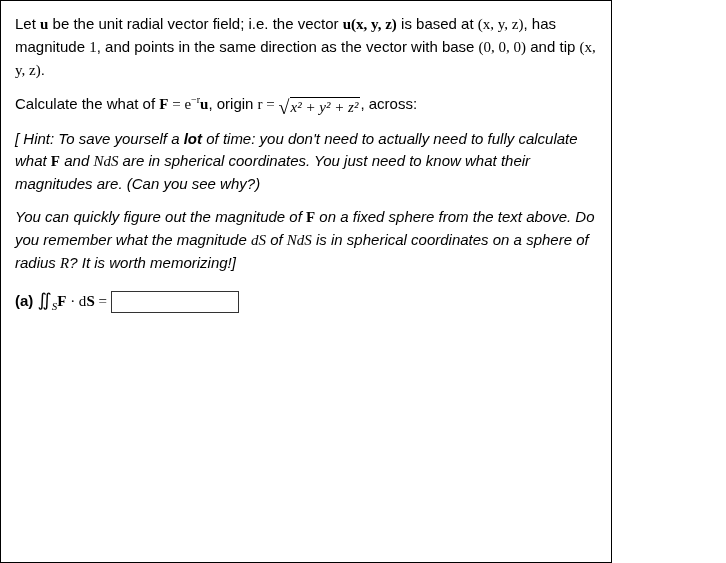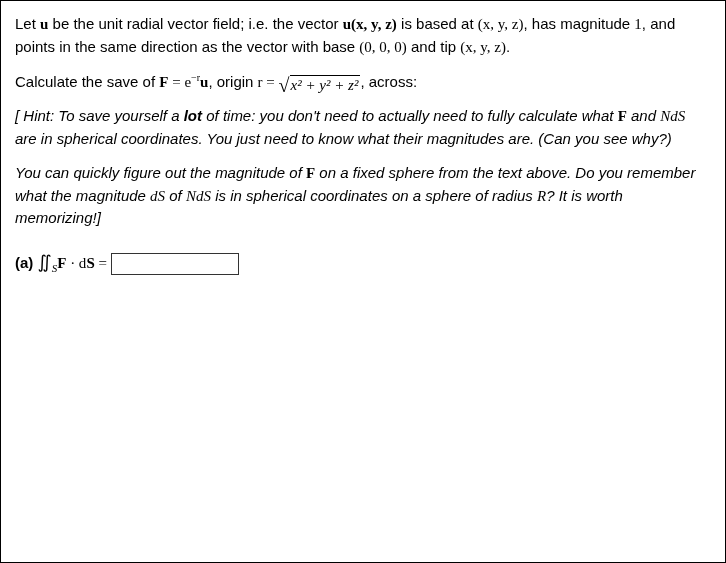--- a/index.html
+++ b/index.html
@@ -5,21 +5,21 @@
   body {
     margin: 0;
     padding: 0;
     font-family: Arial, Helvetica, sans-serif;
     font-size: 15px;
     color: #000;
     background: #fff;
   }
   .page {
     box-sizing: border-box;
-    width: 726px;
+    width: 612px;
     height: 563px;
     border: 1px solid #000;
     padding: 12px 14px;
     line-height: 1.45;
   }
   .para { margin: 0 0 12px 0; }
   .math { font-family: "Times New Roman", Georgia, serif; }
   .sqrt {
     display: inline-block;
     vertical-align: -20%;
@@ -41,36 +41,36 @@
   input.ans {
     height: 22px;
     border: 1px solid #333;
     font-size: 14px;
     padding: 1px 4px;
     box-sizing: border-box;
     vertical-align: middle;
   }
   .ans.a { width: 128px; }
   .ans.b { width: 128px; }
-  .answer-row { margin-top: 20px; margin-bottom: 10px; }
+  .answer-row { margin-top: 12px; margin-bottom: 10px; }
   .bold { font-weight: bold; }
   .ital { font-style: italic; }
   .integral { font-family: "Times New Roman", Georgia, serif; font-size: 18px; }
 </style>
 </head>
 <body>
 
 <div class="page">
 
   <p class="para">
     <span>Let </span><span class="math bold">u</span><span> be the unit radial vector field; i.e. the vector </span><span class="math bold">u(x, y, z)</span><span> is based at </span><span class="math">(x, y, z)</span><span>, has magnitude </span><span class="math">1</span><span>, and points in the same direction as the vector with base </span><span class="math">(0, 0, 0)</span><span> and tip </span><span class="math">(x, y, z)</span><span>.</span>
   </p>
 
   <p class="para">
-    <span>Calculate the save of </span><span class="math bold">F</span><span class="math"> = e</span><span class="math sup">−r</span><span class="math bold">u</span><span>, origin </span><span class="math">r = </span><span class="sqrt"><span class="radical">√</span><span class="radicand"><i>x² + y² + z²</i></span></span><span>, across:</span>
+    <span>Calculate the what of </span><span class="math bold">F</span><span class="math"> = e</span><span class="math sup">−r</span><span class="math bold">u</span><span>, origin </span><span class="math">r = </span><span class="sqrt"><span class="radical">√</span><span class="radicand"><i>x² + y² + z²</i></span></span><span>, across:</span>
   </p>
 
 
   <p class="para ital">
     <span>[ Hint: To save yourself a </span><span class="bold">lot</span><span> of time: you don't need to actually need to fully calculate what </span><span class="math bold" style="font-style:normal">F</span><span> and </span><span class="math ital">NdS</span><span> are in spherical coordinates. You just need to know what their magnitudes are. (Can you see why?)</span>
   </p>
 
   <p class="para ital">
     <span>You can quickly figure out the magnitude of </span><span class="math bold" style="font-style:normal">F</span><span> on a fixed sphere from the text above. Do you remember what the magnitude </span><span class="math ital">dS</span><span> of </span><span class="math ital">NdS</span><span> is in spherical coordinates on a sphere of radius </span><span class="math ital">R</span><span>? It is worth memorizing!]</span>
   </p>

